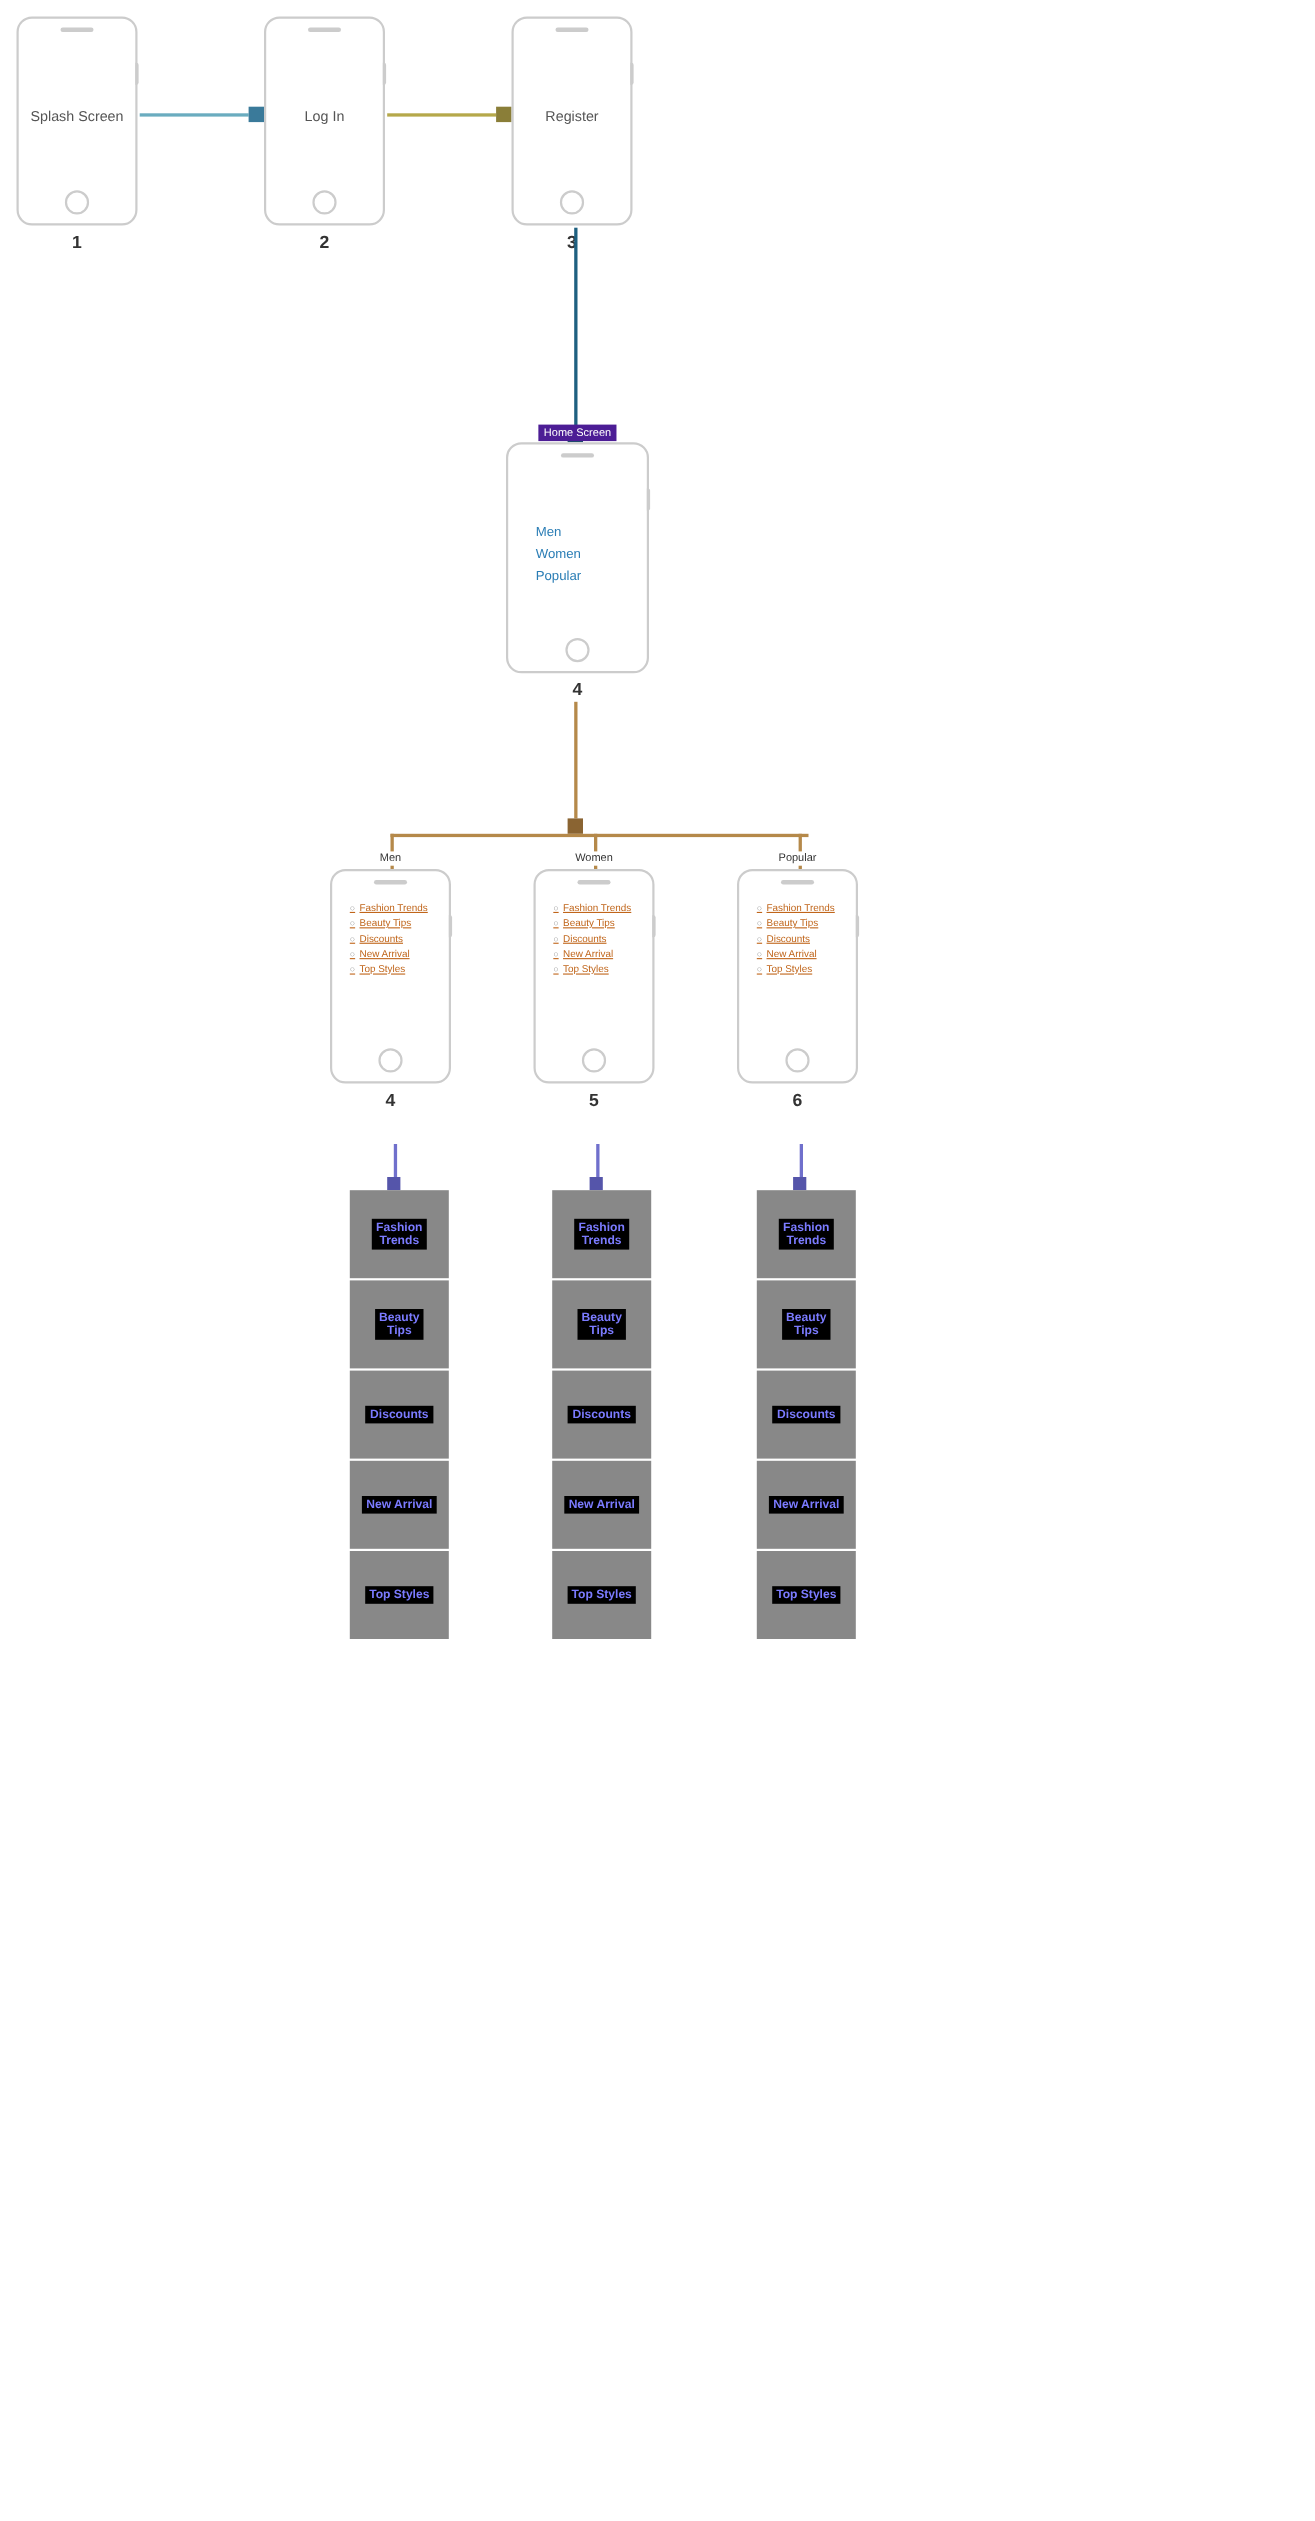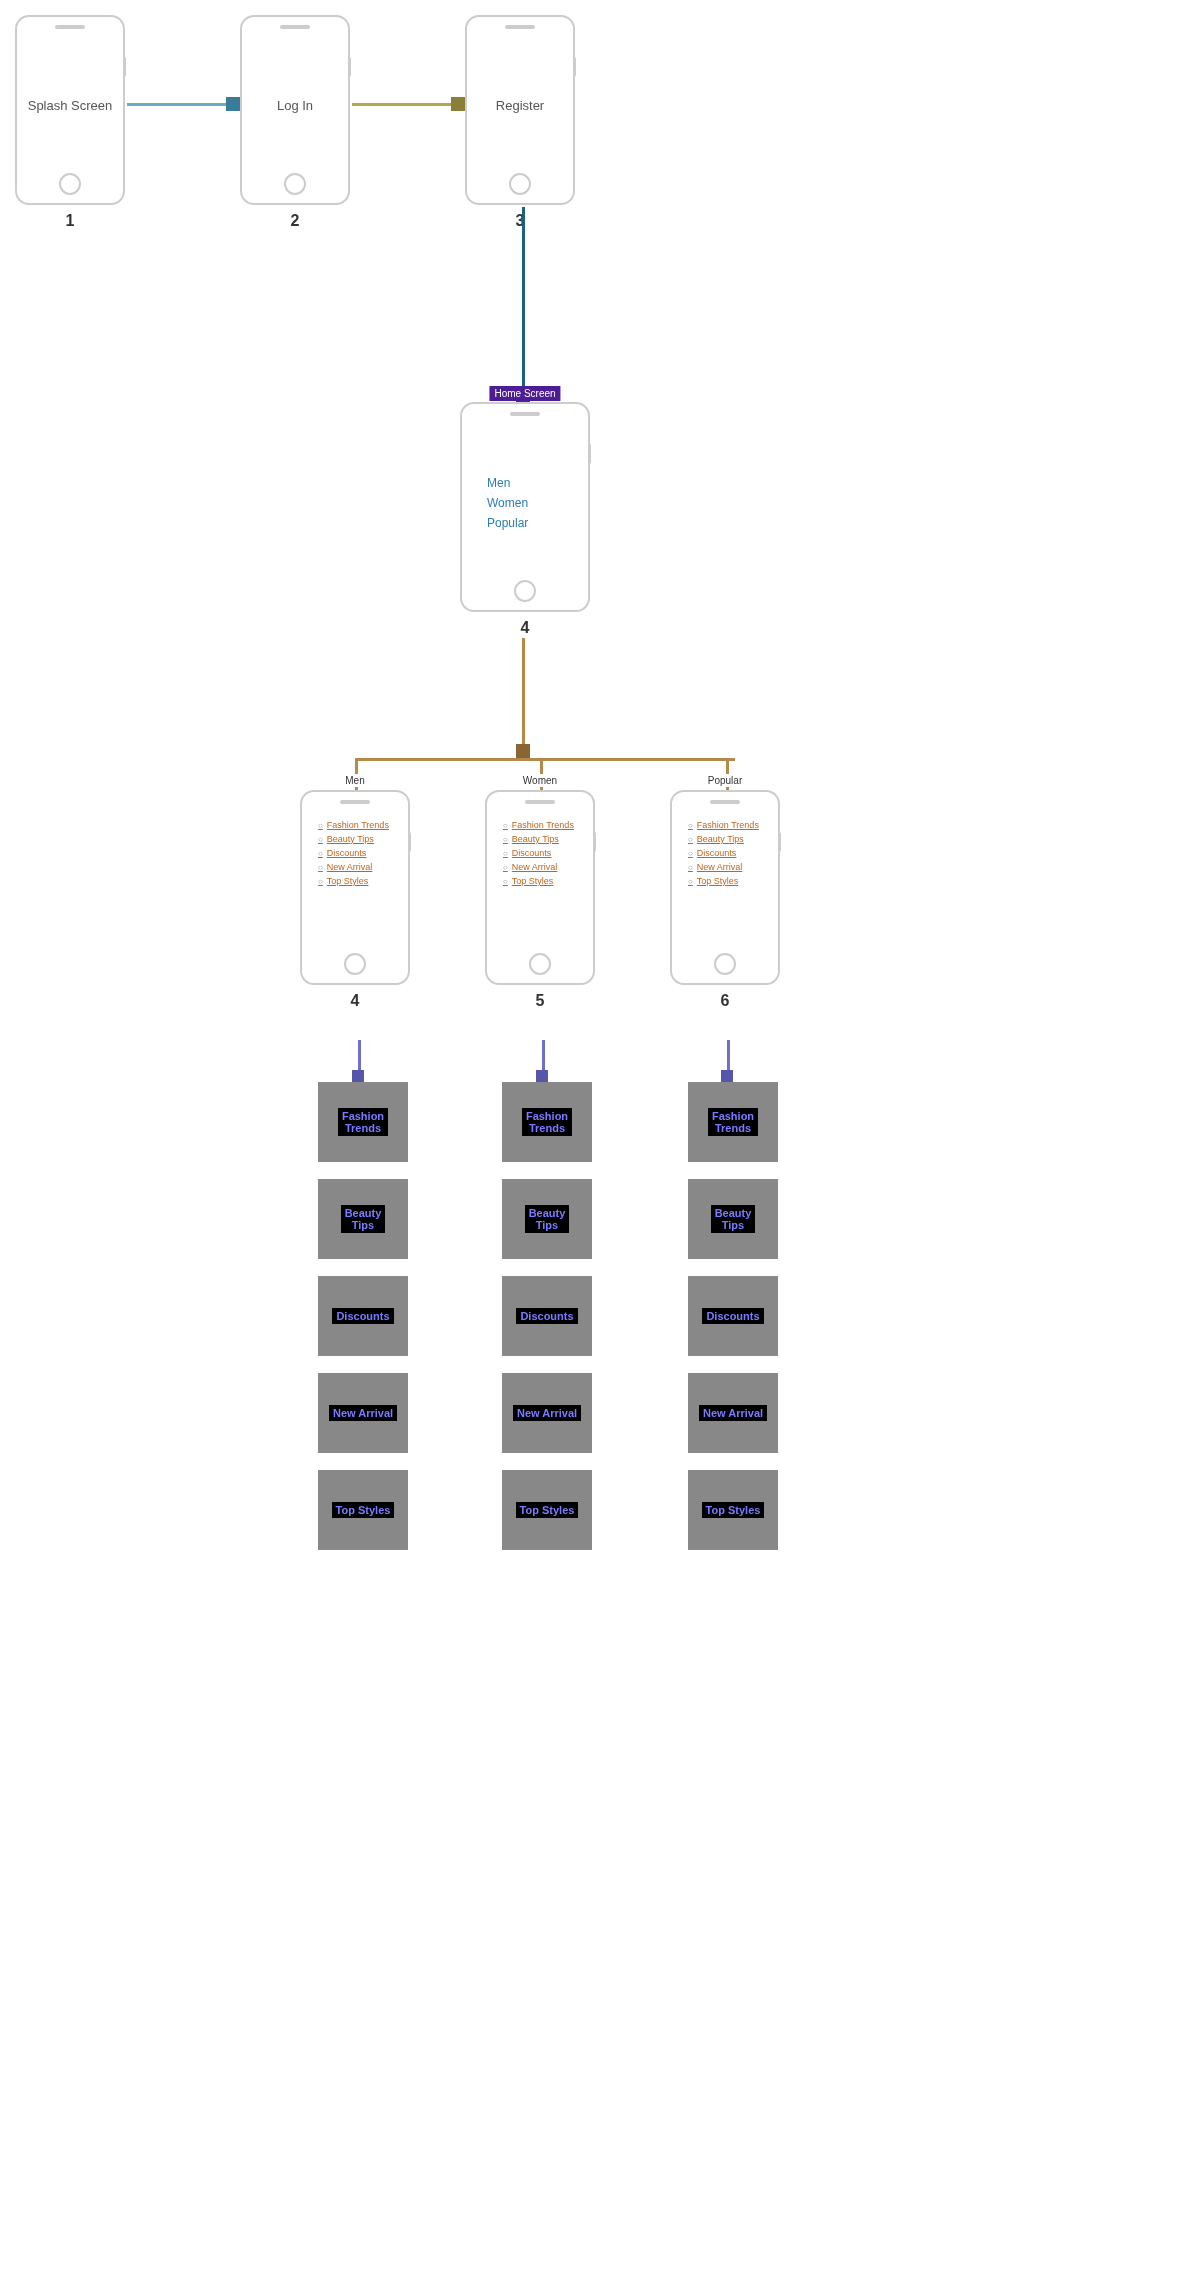--- a/index.html
+++ b/index.html
@@ -244,21 +244,21 @@
       width: 3px;
       height: 35px;
       background: #b5894a;
     }
 
     
     .cards-col {
       position: absolute;
       display: flex;
       flex-direction: column;
-      gap: 15px;
+      gap: 0;
       align-items: flex-end;
     }
   </style>
 </head>
 <body>
 
 <div class="diagram-container">
 
   <div class="pos-splash">
     <div class="phone">

